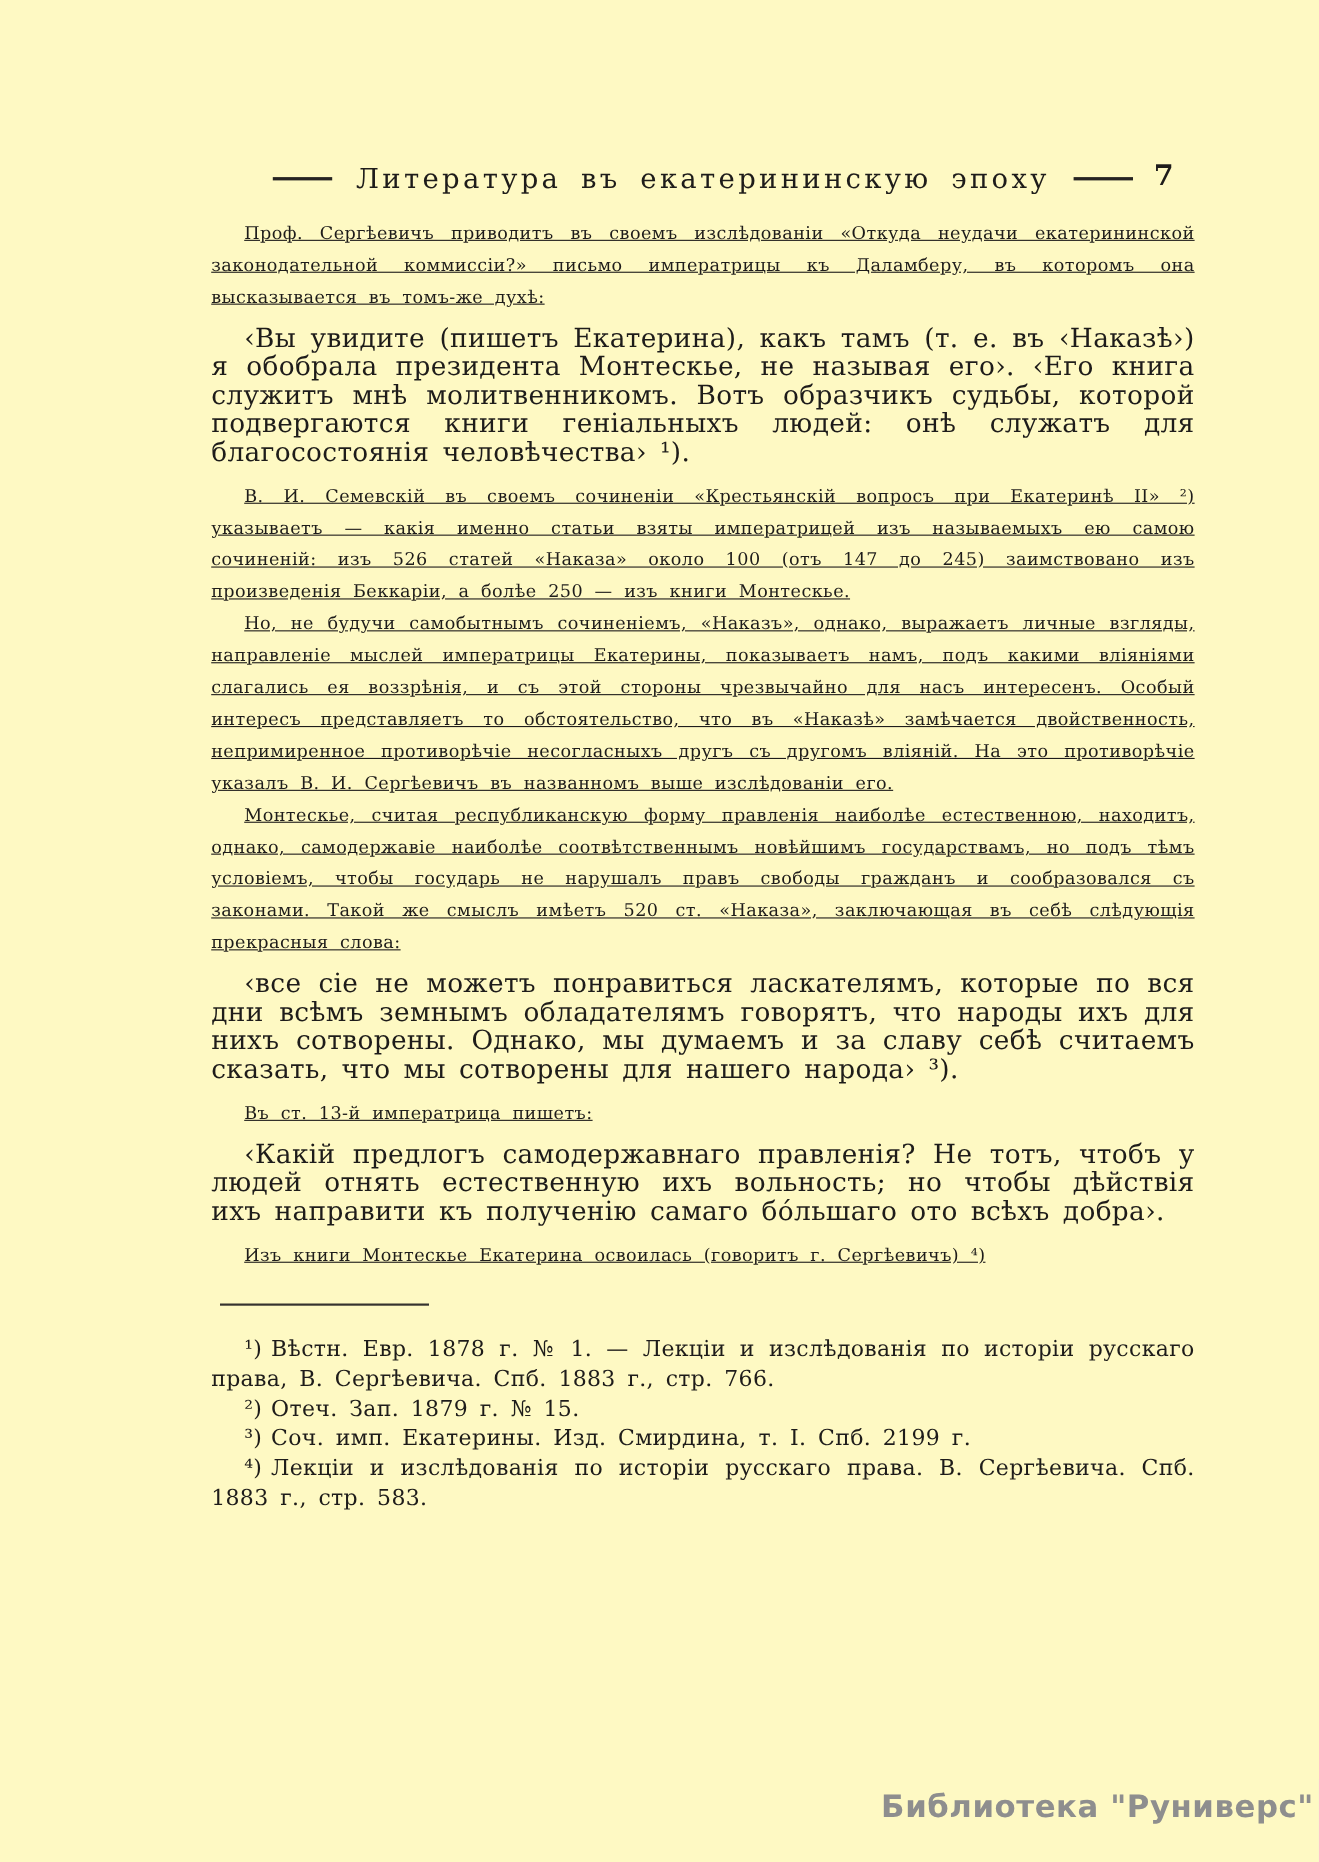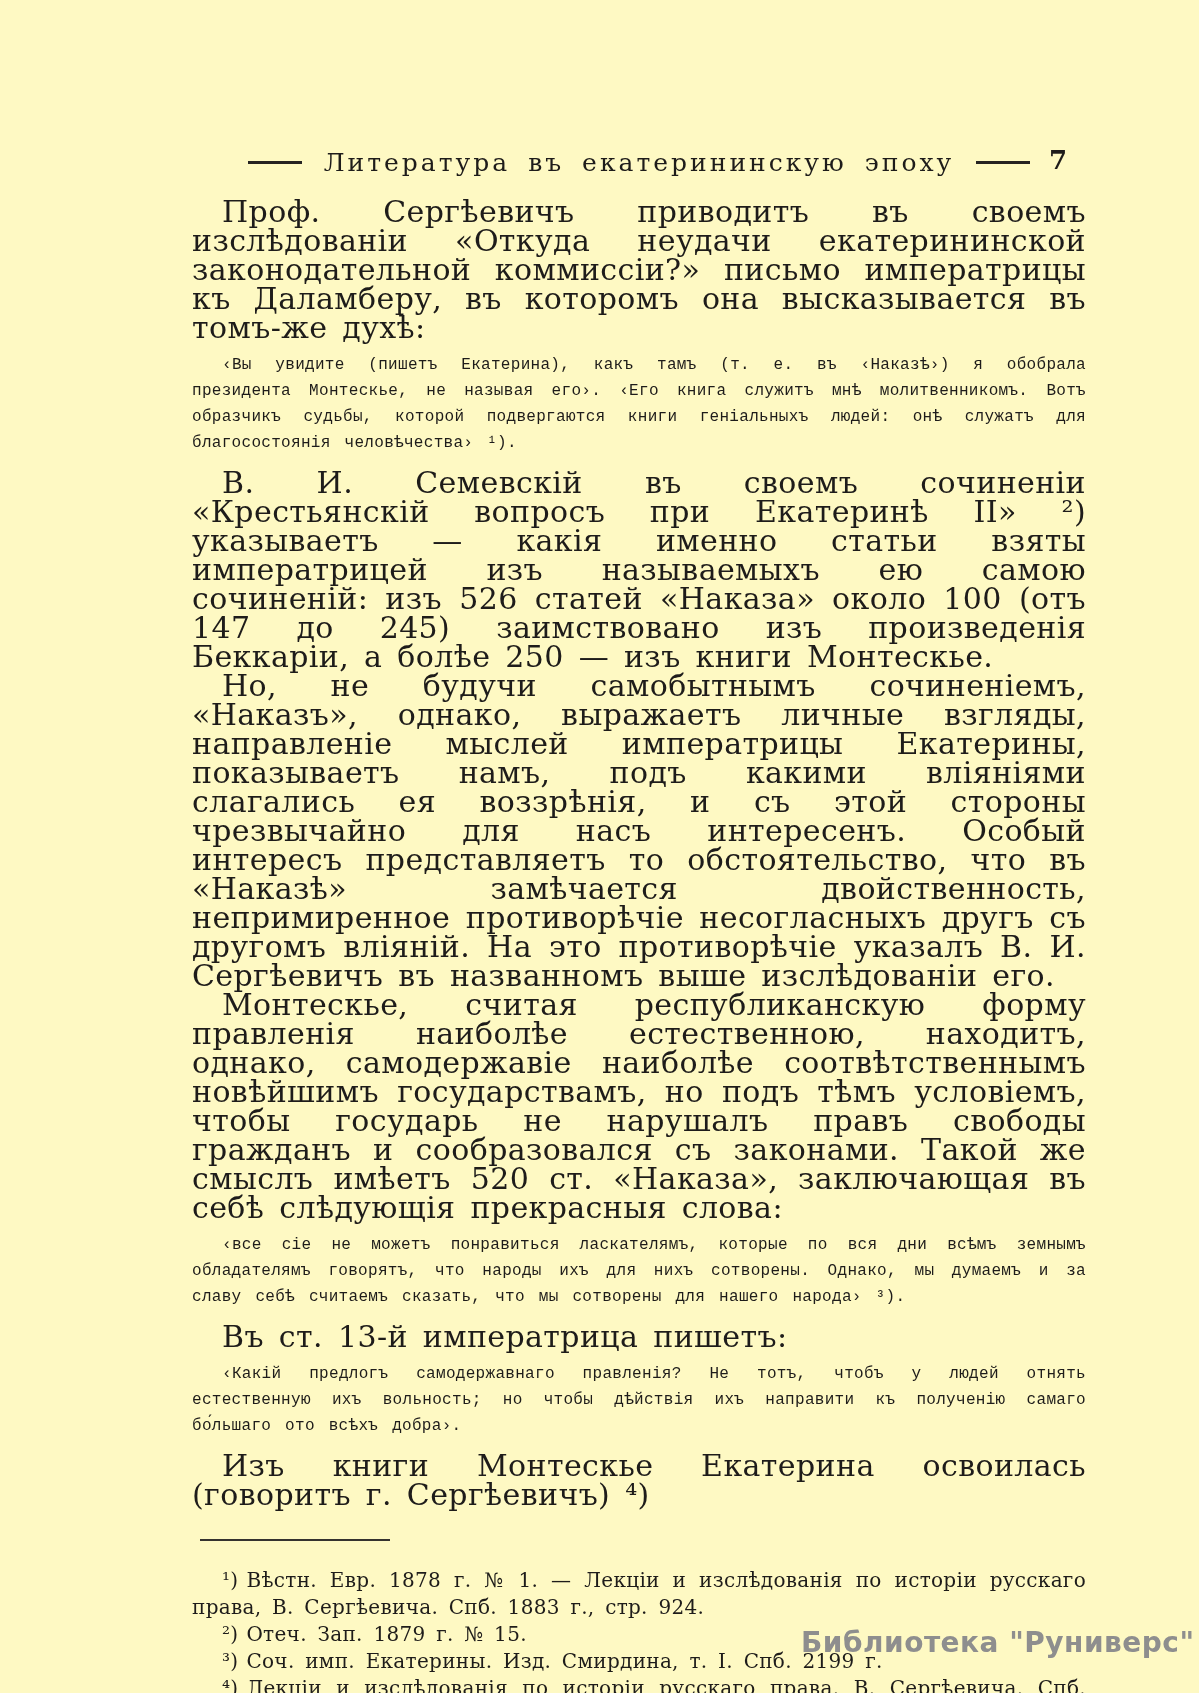--- a/index.html
+++ b/index.html
@@ -24,31 +24,31 @@
   .head-title{
     font-size:25px;letter-spacing:3px;word-spacing:7px;white-space:nowrap;
   }
   .page-num{
     position:absolute;right:18px;top:0;
     font-size:26px;font-weight:bold;letter-spacing:1px;
   }
   
   .para{
     margin:0;
-    font-size:30px;line-height:29px;
+    font-size:16px;line-height:29px;
     text-align:justify;
     text-indent:30px;
-    word-spacing:5px;letter-spacing:.4px;
+    word-spacing:5px;letter-spacing:.4px;text-decoration:underline;
   }
   .quote{
     margin:10px 0 12px;
-    font-size:16px;line-height:26px;
+    font-size:24px;line-height:26px;
     text-align:justify;
     text-indent:30px;
-    word-spacing:4px;letter-spacing:.3px;font-family:Liberation Mono, monospace;
+    word-spacing:4px;letter-spacing:.3px;
   }
   .after-quote{margin-top:2px;}
   
   .fn-rule{
     width:190px;height:2px;background:#35332f;border:none;
     margin:30px 0 26px 8px;
   }
   .footnote{
     margin:0;
     font-size:20px;line-height:27px;
@@ -92,21 +92,21 @@
   <p class="para after-quote">Въ ст. 13-й императрица пишетъ:</p>
 
   <p class="quote">‹Какій предлогъ самодержавнаго правленія? Не тотъ, чтобъ у людей отнять естественную ихъ вольность; но чтобы дѣйствія ихъ направити къ полученію самаго бо́льшаго ото всѣхъ добра›.</p>
 
   <p class="para after-quote">Изъ книги Монтескье Екатерина освоилась (говоритъ г. Сергѣевичъ) ⁴)</p>
 
   <div class="fn-rule"></div>
 
   <div>
     <p class="footnote">
-      <span class="fn-marker">¹)</span><span>Вѣстн. Евр. 1878 г. № 1. — Лекціи и изслѣдованія по исторіи русскаго права, В. Сергѣевича. Спб. 1883 г., стр. 924.</span>
+      <span class="fn-marker">¹)</span><span>Вѣстн. Евр. 1878 г. № 1. — Лекціи и изслѣдованія по исторіи русскаго права, В. Сергѣевича. Спб. 1883 г., стр. 766.</span>
     </p>
     <p class="footnote">
       <span class="fn-marker">²)</span><span>Отеч. Зап. 1879 г. № 15.</span>
     </p>
     <p class="footnote">
       <span class="fn-marker">³)</span><span>Соч. имп. Екатерины. Изд. Смирдина, т. I. Спб. 2199 г.</span>
     </p>
     <p class="footnote">
       <span class="fn-marker">⁴)</span><span>Лекціи и изслѣдованія по исторіи русскаго права. В. Сергѣевича. Спб. 1883 г., стр. 583.</span>
     </p>

